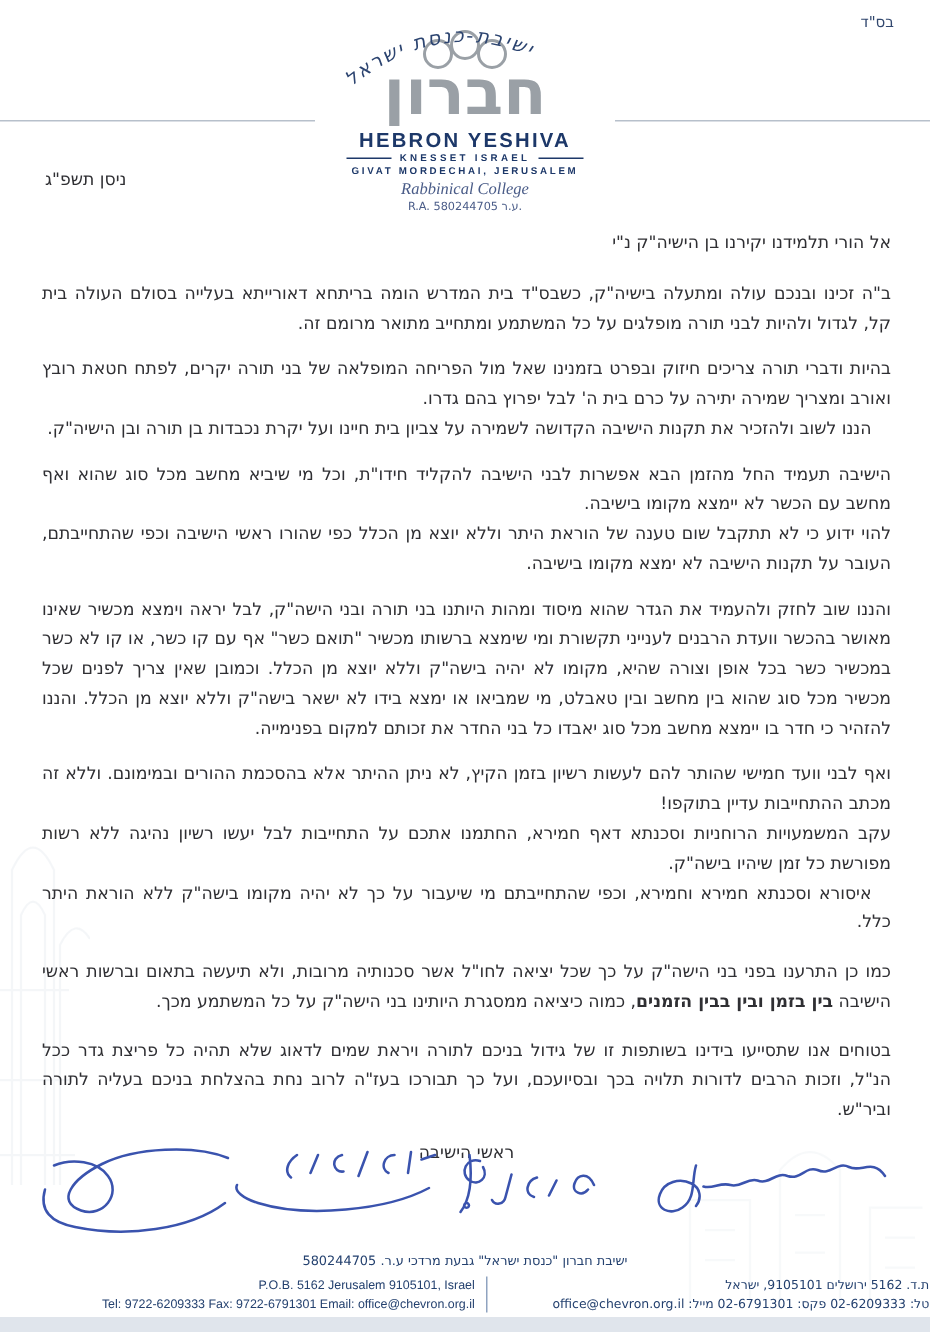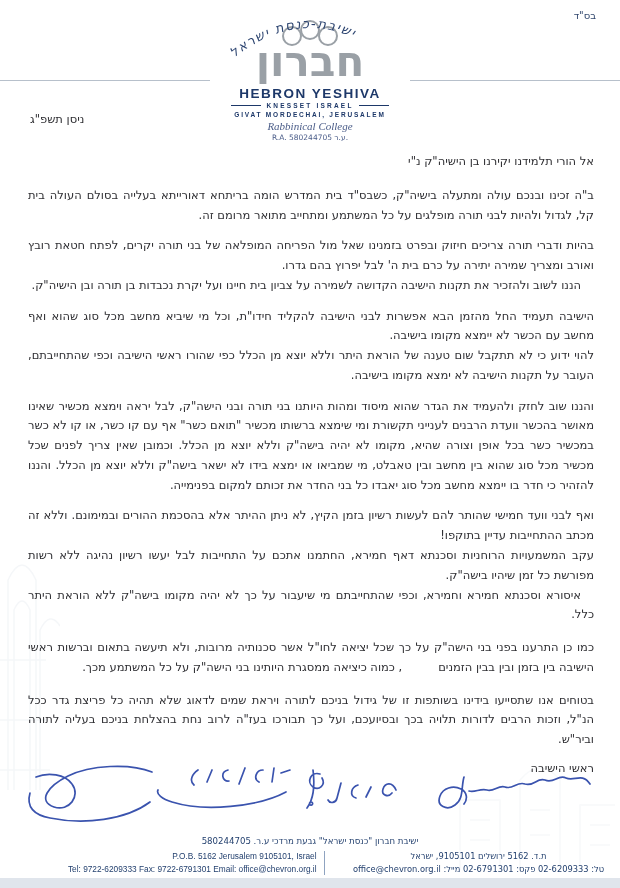--- a/index.html
+++ b/index.html
@@ -22,33 +22,33 @@
   .reg{font-size:7.5px;color:#4a5c88;margin-top:1px;}
   
   .date{position:absolute;top:112px;left:30px;font-size:11.5px;color:#2f2f33;}
   .body{position:absolute;top:152px;left:28px;right:26px;direction:rtl;text-align:justify;
         font-size:11.5px;line-height:1.72;color:#2f2f33;}
   .body p{margin:0;}
   .salut{text-align:right;margin-bottom:14px !important;}
   .mb{margin-bottom:11px !important;}
   .mb2{margin-bottom:13px !important;}
   .ind{text-indent:13px;}
-  .signoff{margin-top:9px !important;}
-  .bold{font-weight:normal;margin-left:36px;}
+  .signoff{text-align:center;margin-top:9px !important;}
+  .bold{font-weight:bold;}
   
   .sig-row{position:absolute;top:756px;left:14px;width:592px;height:80px;}
   
   .wm{position:absolute;opacity:0.10;pointer-events:none;}
   
   .footer{position:absolute;left:0;bottom:12px;width:100%;color:#24416f;}
   .org-line{direction:rtl;text-align:center;font-size:8.6px;margin-bottom:4px;}
   .contact-row{display:flex;justify-content:center;align-items:stretch;padding-left:12px;}
   .col{font-size:8.3px;line-height:1.55;}
   .col.en{font-family:"Liberation Sans",sans-serif;width:300px;text-align:right;padding-left:4px;}
-  .col.he{direction:rtl;width:282px;text-align:center;padding-left:6px;}
+  .col.he{direction:rtl;width:282px;text-align:right;padding-left:6px;}
   .vdiv{width:1px;background:#8fa3c0;margin:1px 7px;}
   .band{position:absolute;left:0;bottom:0;width:100%;height:10px;background:#e0e5ec;}
 </style>
 </head>
 <body>
 
 <div class="page">
 
   <svg class="wm" style="left:0;top:540px;" width="60" height="250" viewBox="0 0 60 250">
     <g fill="none" stroke="#9fb0c4" stroke-width="1.5">

